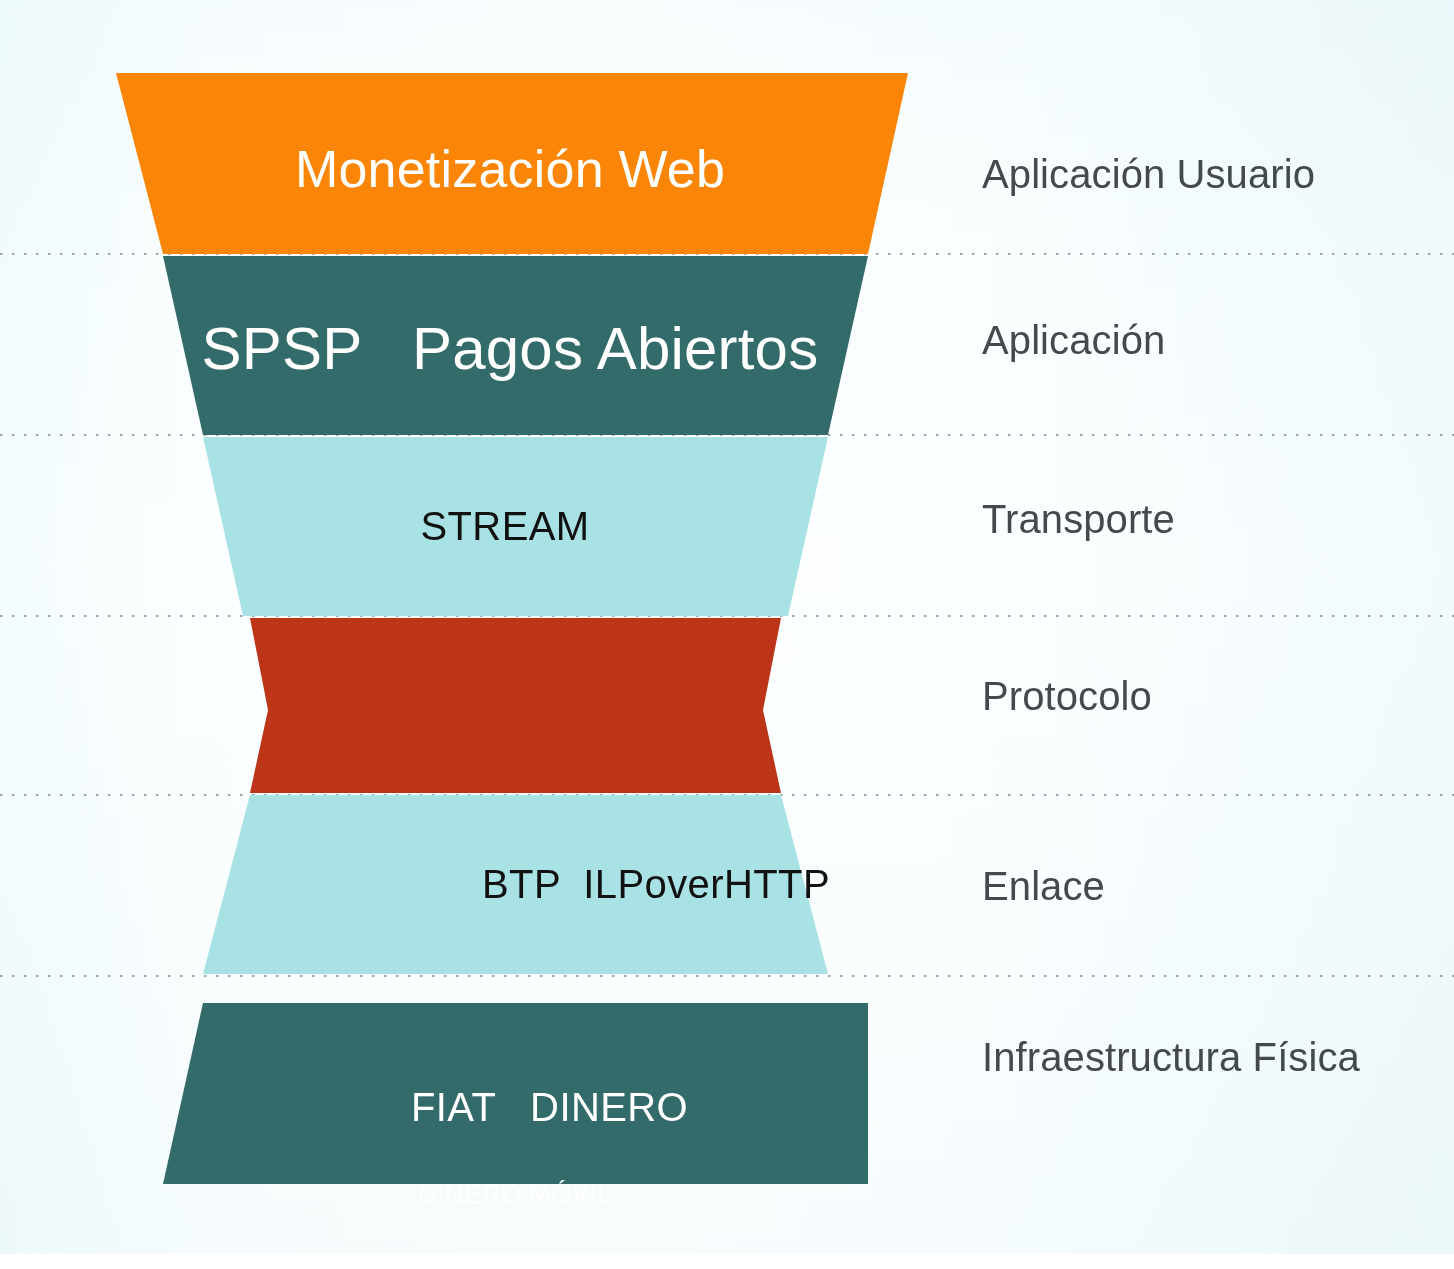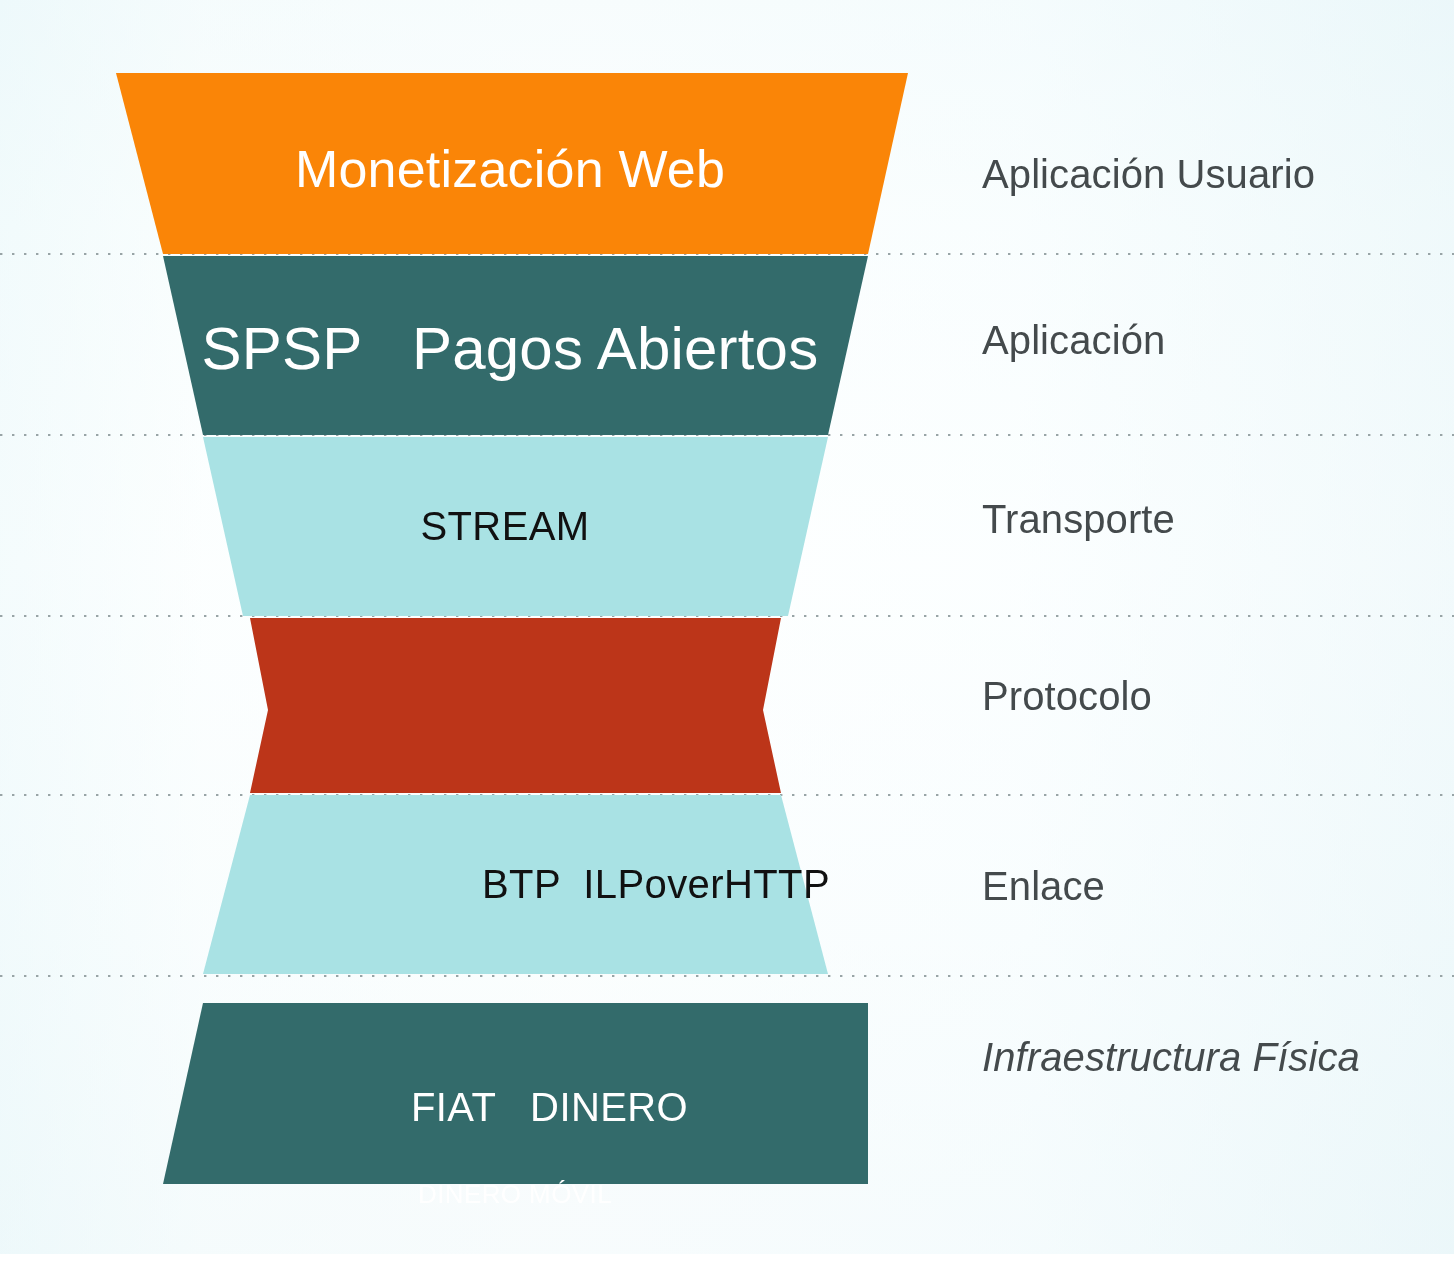--- a/index.html
+++ b/index.html
@@ -112,21 +112,21 @@
     font-size: 40px;
     color: #444a4c;
     white-space: nowrap;
     letter-spacing: .1px;
   }
   .side-label.sl0 { top: 152px; text-align: center; }
   .side-label.sl1 { top: 318px; }
   .side-label.sl2 { top: 497px; }
   .side-label.sl3 { top: 674px; }
   .side-label.sl4 { top: 864px; }
-  .side-label.sl5 { top: 1035px; font-style: italic; }
+  .side-label.sl5 { top: 1035px; }
 </style>
 </head>
 <body>
 
 <div id="page">
   <div id="bg-wash"></div>
   <div id="bg-wash-2"></div>
 
   <div id="stage">
 

